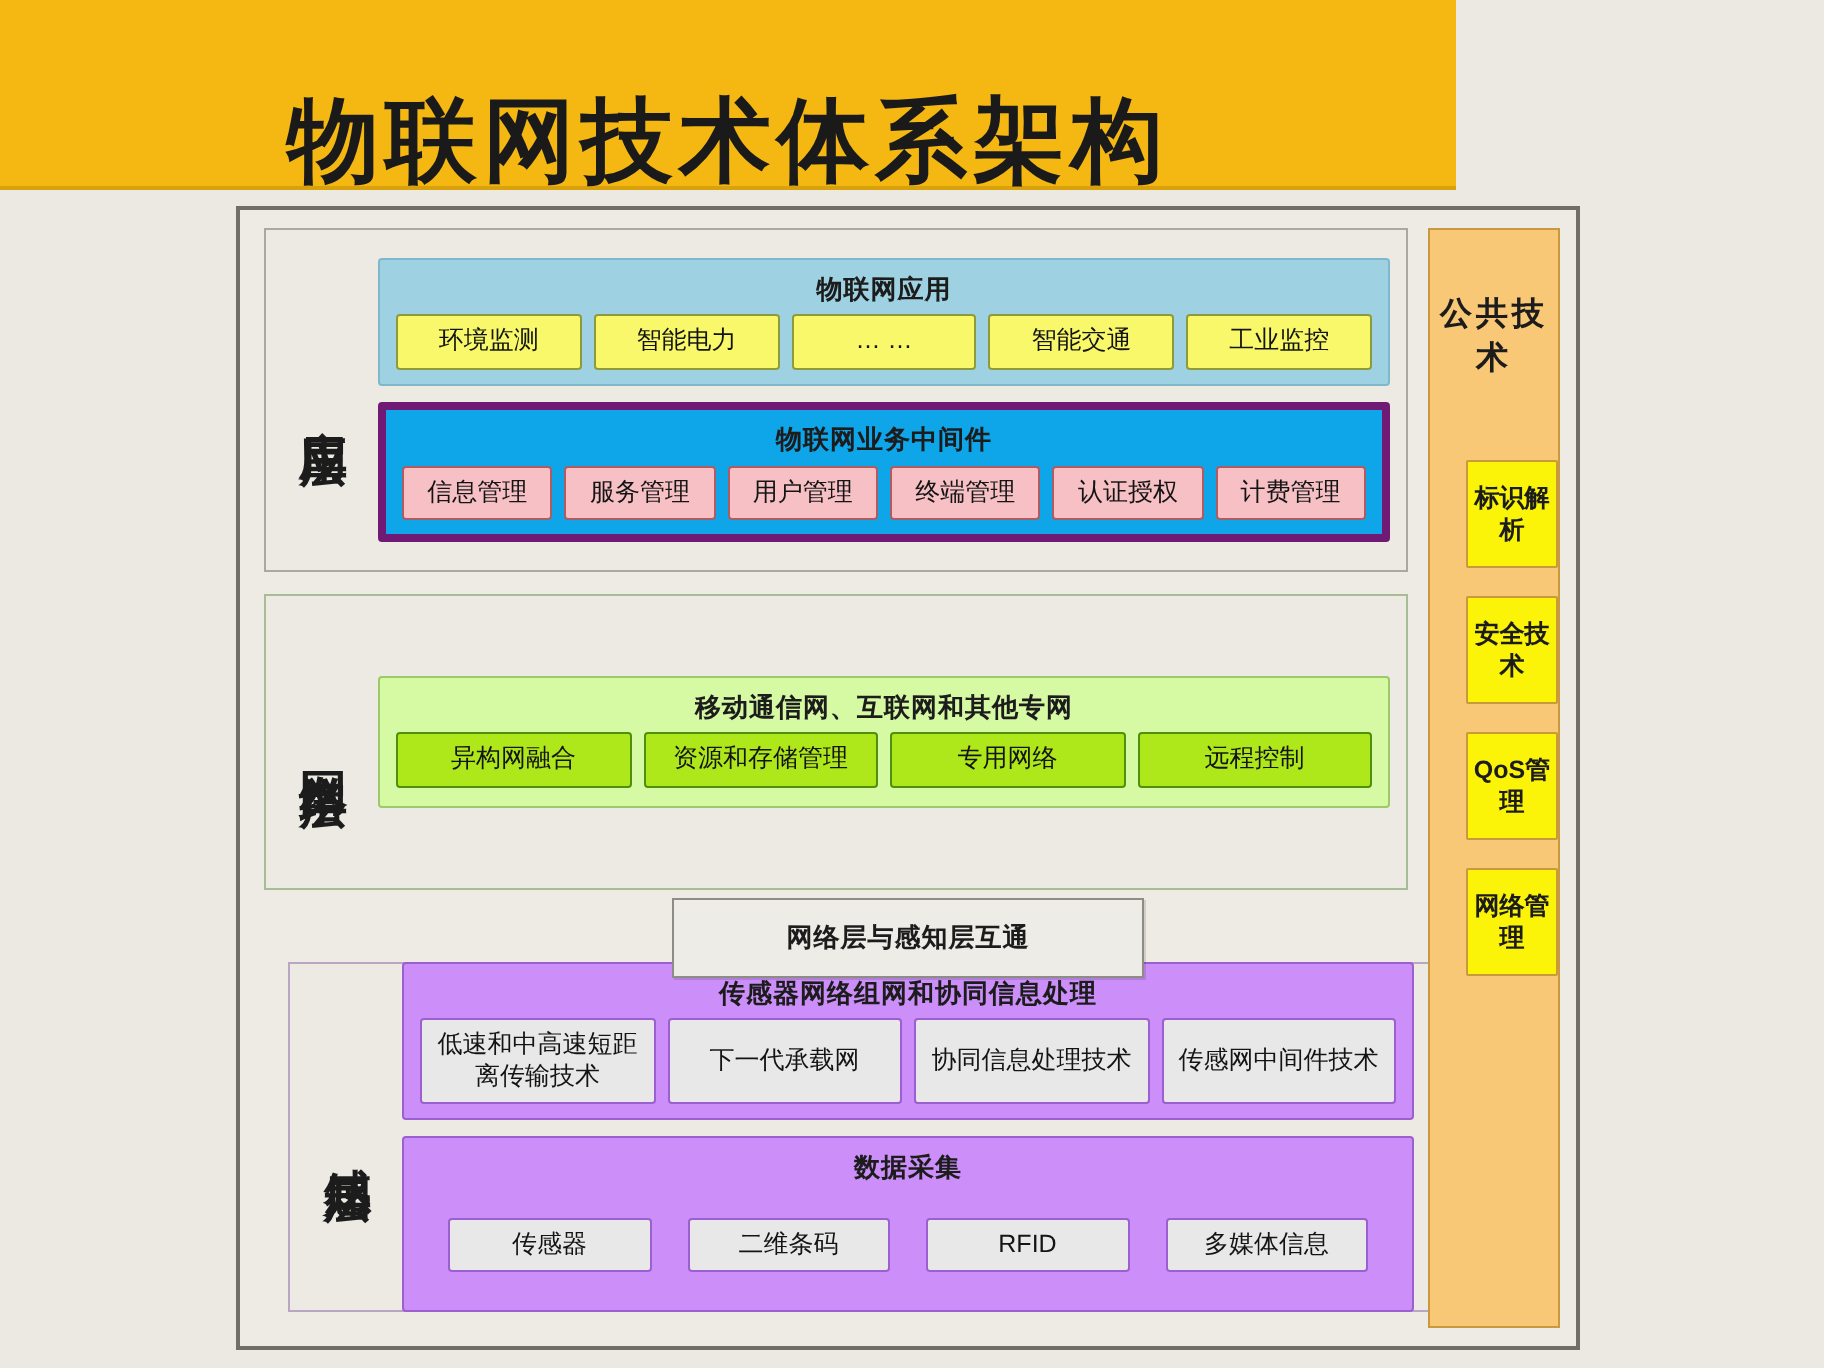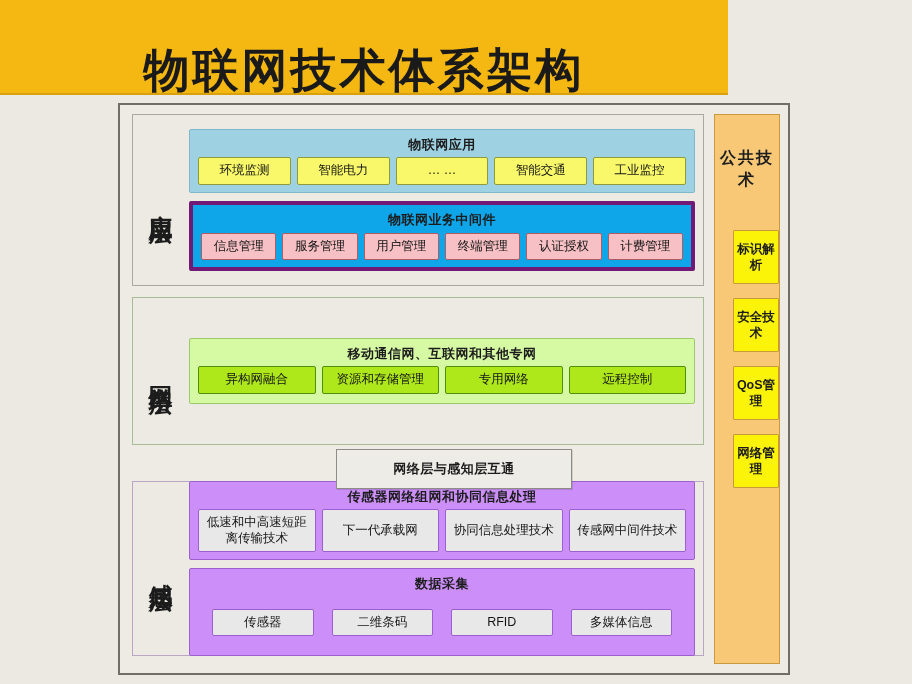--- a/index.html
+++ b/index.html
@@ -53,21 +53,21 @@
     position: absolute;
     left: 12px;
     width: 572px;
     background: #eceae3;
     box-sizing: border-box;
     display: flex;
     align-items: stretch;
   }
   #layer-application { top: 9px;   height: 172px; border: 1px solid #a9a9a0; }
   #layer-network     { top: 192px; height: 148px; border: 1px solid #a6bd97; }
-  #layer-perception  { top: 376px; height: 175px; border: 1px solid #b9a6c4; }
+  #layer-perception  { top: 376px; height: 175px; border: 1px solid #b9a6c4; margin-left: 12px; }
 
   .layer-label {
     width: 56px;
     flex: 0 0 56px;
     display: flex;
     align-items: center;
     justify-content: center;
   }
   .layer-label span {
     writing-mode: vertical-rl;

